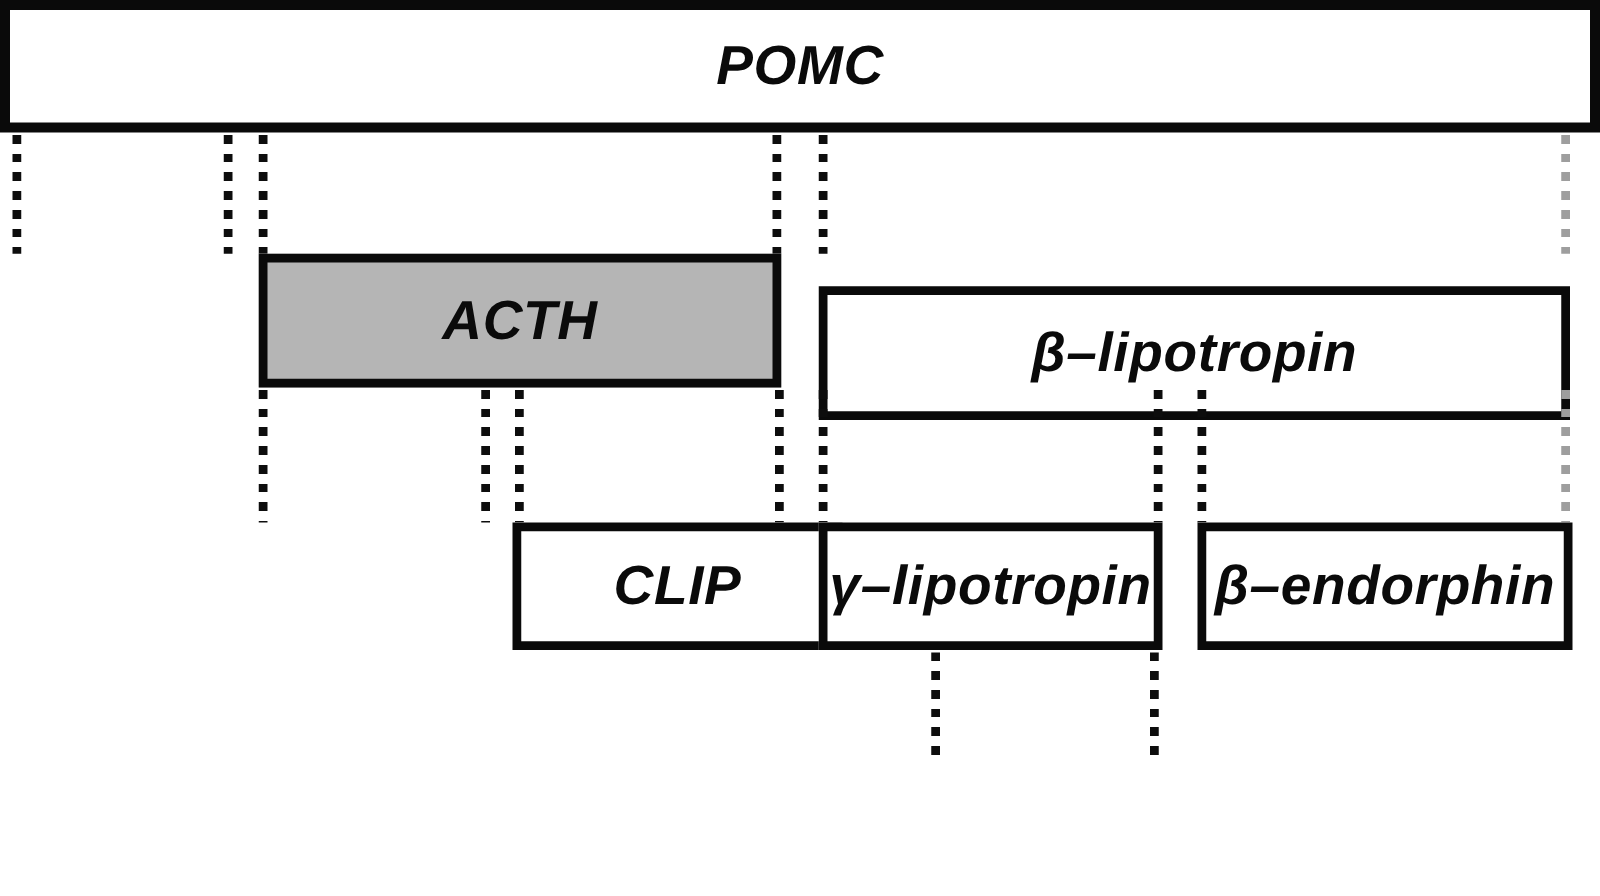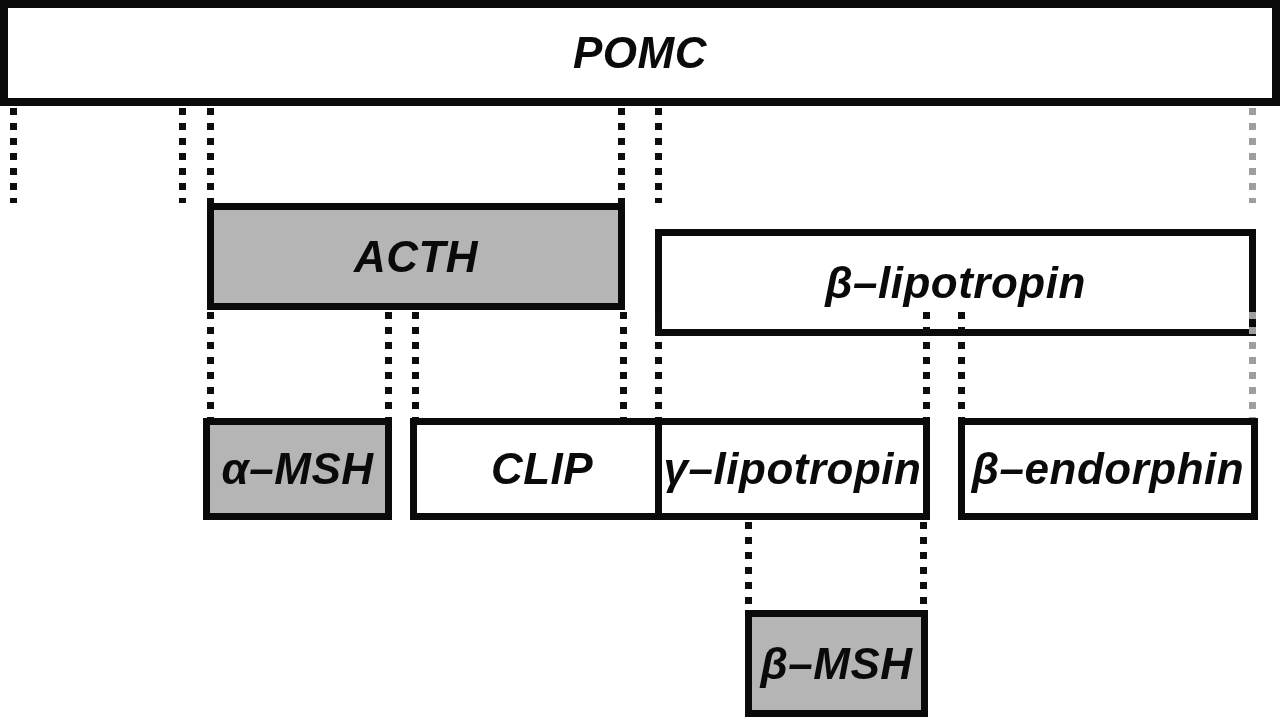--- a/index.html
+++ b/index.html
@@ -72,33 +72,27 @@
 
   <div class="vdash" style="left:207px;  top:312px; height:106px;"></div>
   <div class="vdash" style="left:385px;  top:312px; height:106px;"></div>
   <div class="vdash" style="left:412px;  top:312px; height:106px;"></div>
   <div class="vdash" style="left:620px;  top:312px; height:106px;"></div>
   <div class="vdash" style="left:655px;  top:312px; height:106px;"></div>
   <div class="vdash" style="left:923px;  top:312px; height:106px;"></div>
   <div class="vdash" style="left:958px;  top:312px; height:106px;"></div>
   <div class="vdash gray" style="left:1249px; top:312px; height:106px;"></div>
 
-  <div class="box gray" style="left:203px; top:418px; width:189px; height:102px;">
-    <span>α–MSH</span>
-  </div>
   <div class="box white" style="left:410px; top:418px; width:264px; height:102px;">
     <span>CLIP</span>
   </div>
   <div class="box white" style="left:655px; top:418px; width:275px; height:102px;align-items:center;">
     <span>γ–lipotropin</span>
   </div>
   <div class="box white" style="left:958px; top:418px; width:300px; height:102px;">
     <span>β–endorphin</span>
   </div>
 
   <div class="vdash" style="left:745px; top:522px; height:88px;"></div>
   <div class="vdash" style="left:920px; top:522px; height:88px;"></div>
 
-  <div class="box gray" style="left:745px; top:610px; width:183px; height:107px;">
-    <span>β–MSH</span>
-  </div>
 
 </div>
 
 </body></html>

